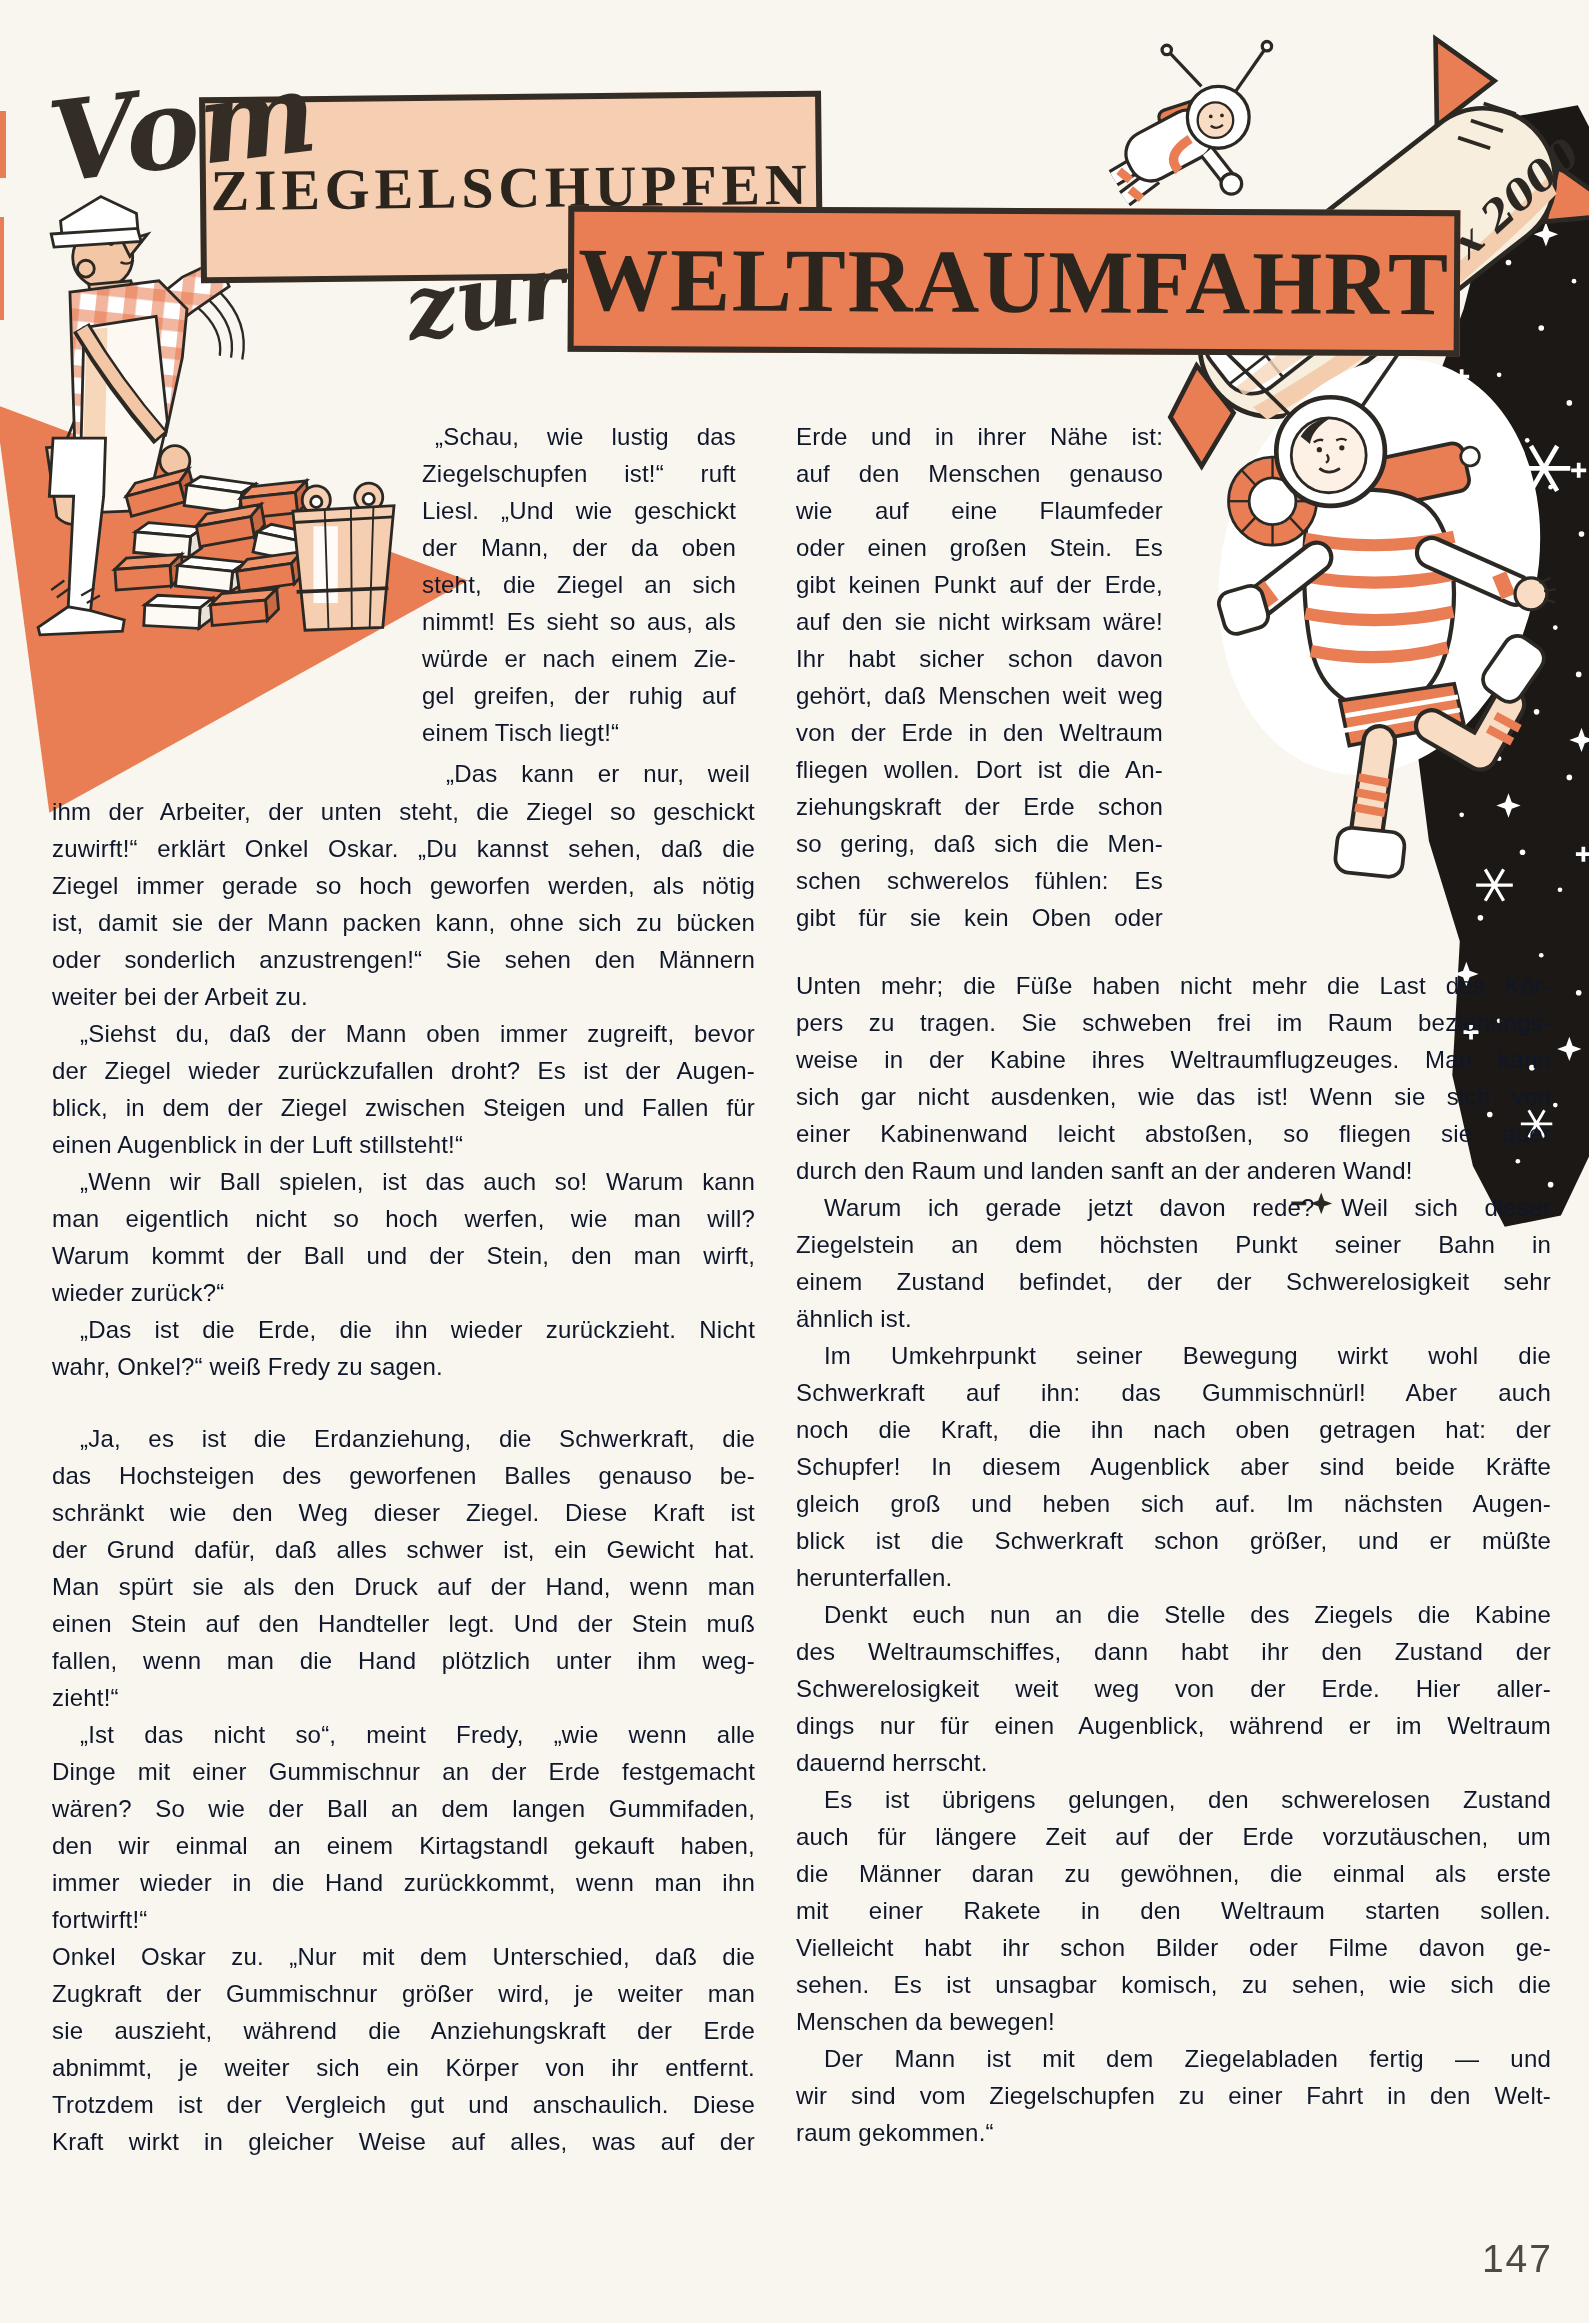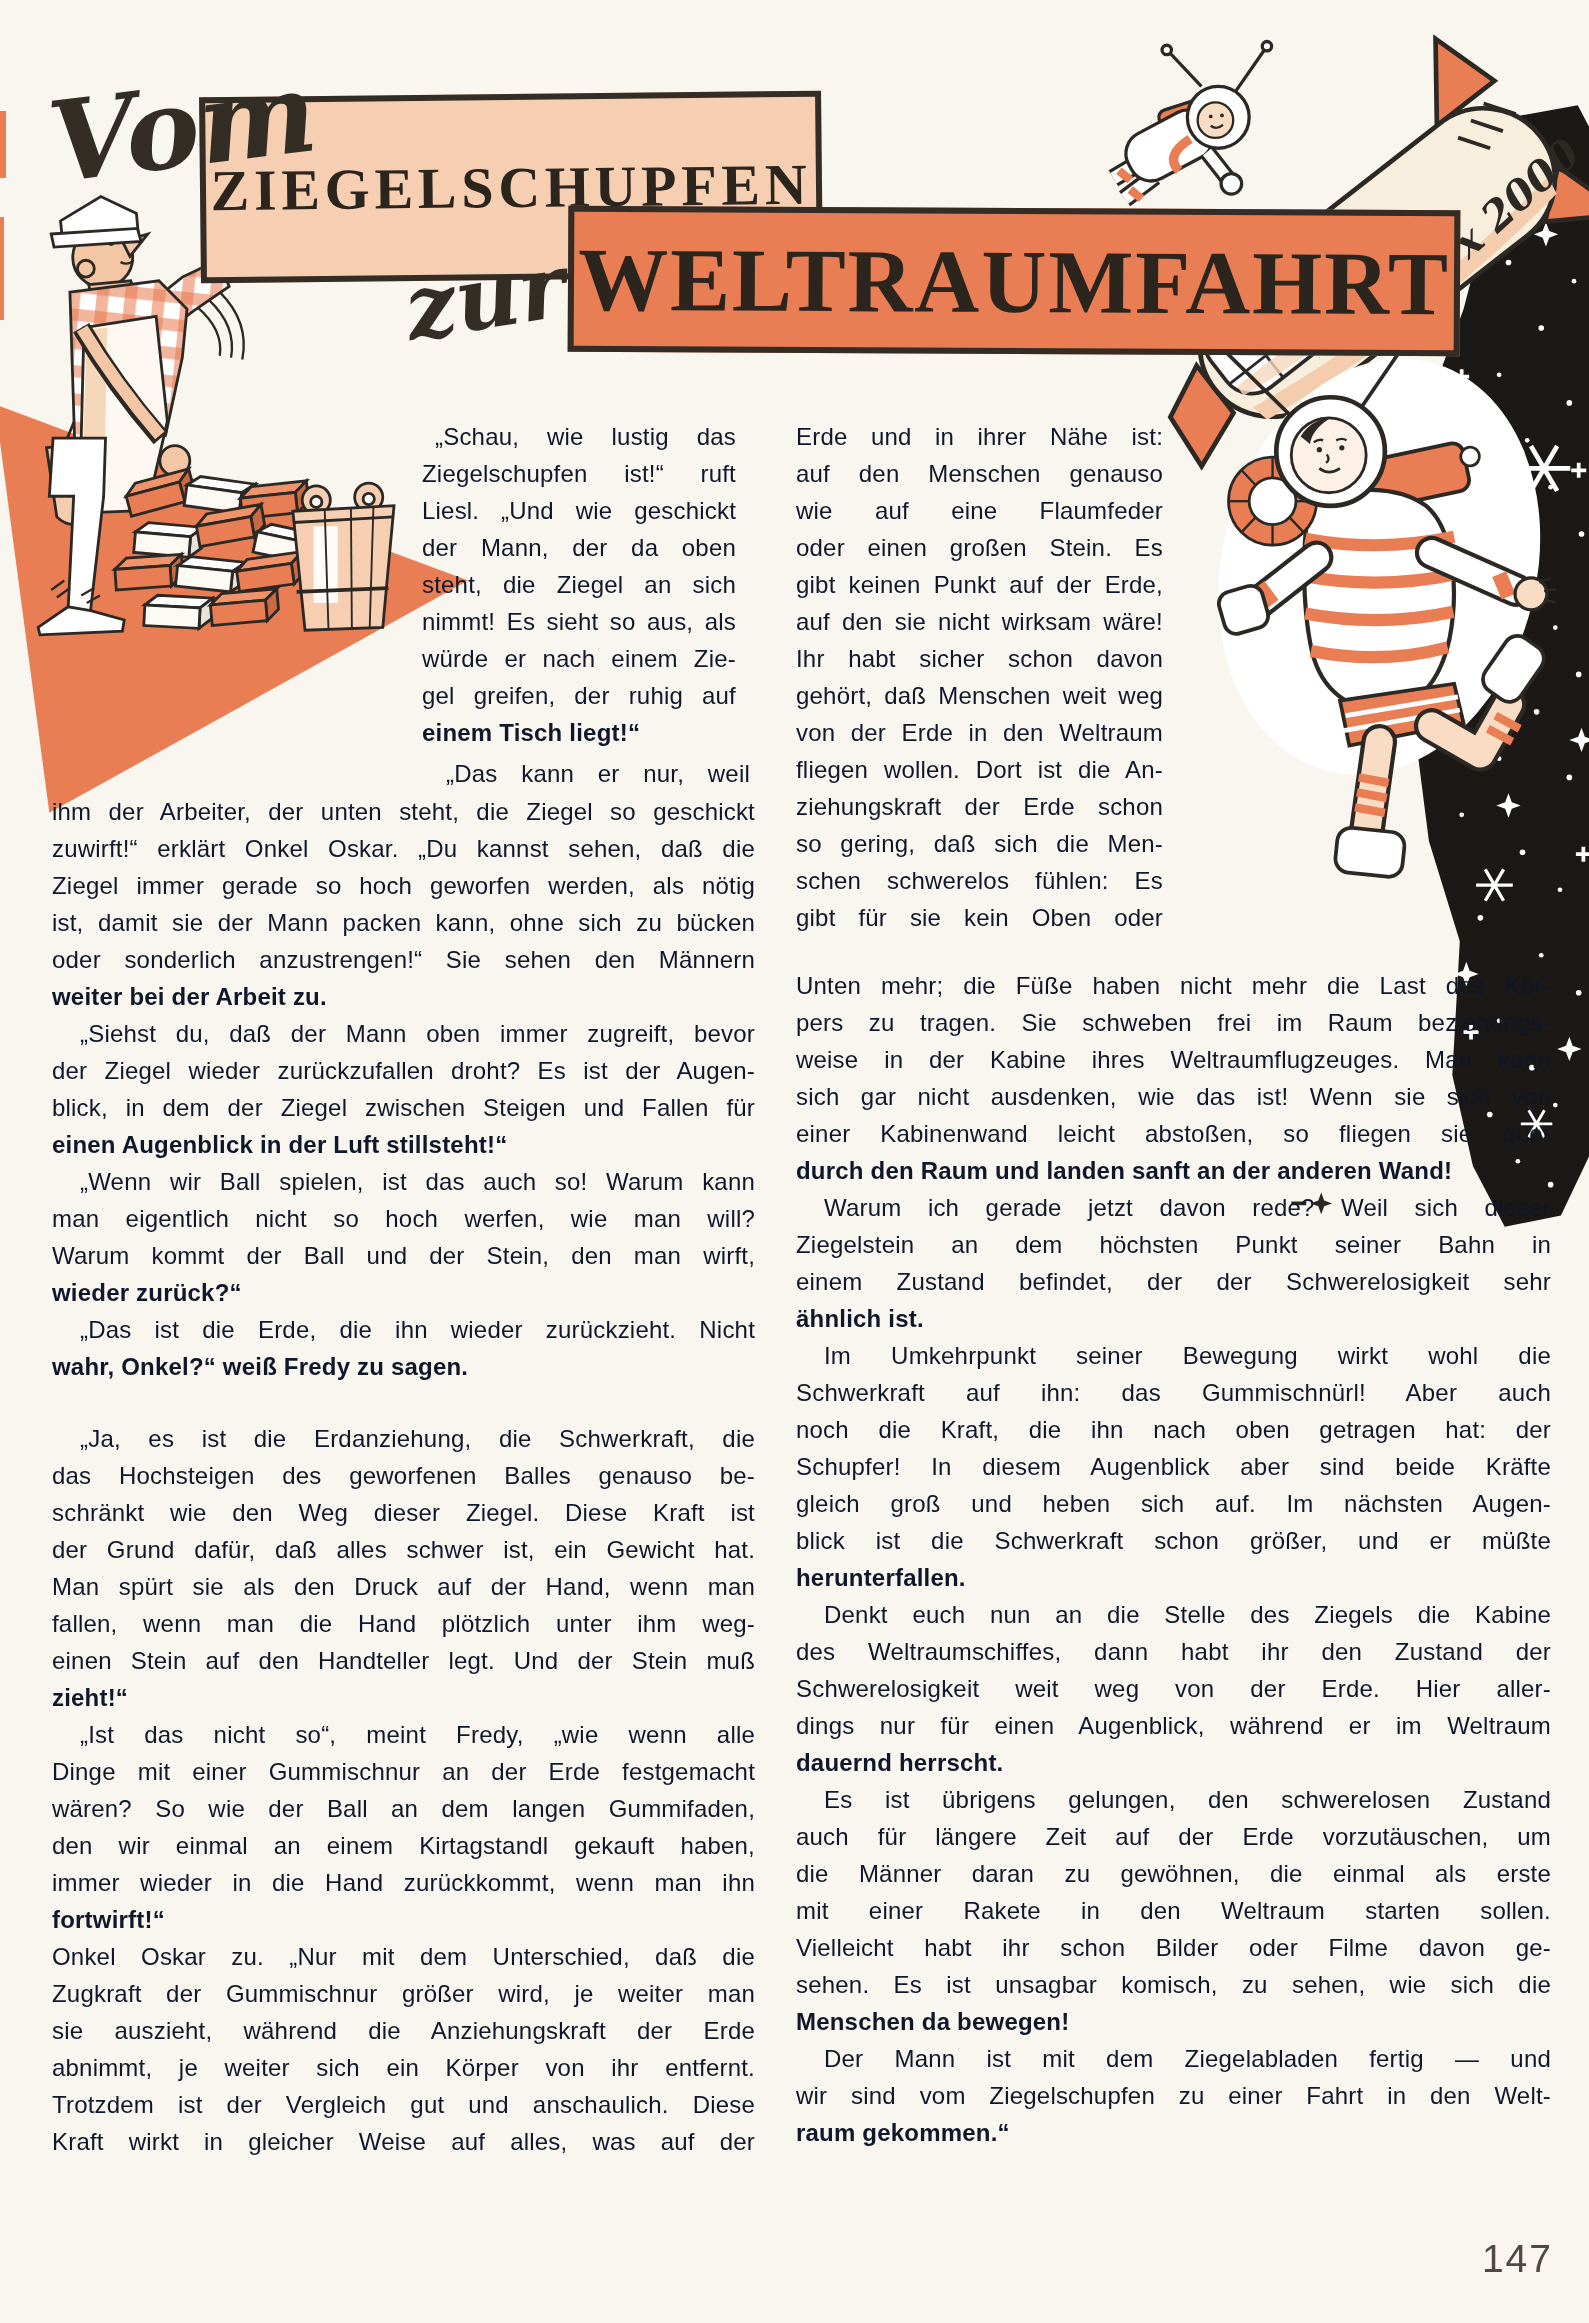--- a/index.html
+++ b/index.html
@@ -30,21 +30,21 @@
   }
   
   .col{
     position:absolute; color:#0f172a; font-size:24px; letter-spacing:0.2px;
     z-index:3;
   }
   .jline{
     text-align:justify; text-align-last:justify;
     height:37px; line-height:37px; overflow:hidden;
   }
-  .jline.end{ text-align-last:left;font-weight:bold; }
+  .jline.end{ text-align-last:left; }
   #col-a{left:422px; top:418px; width:314px;}
   #col-b{left:446px; top:755px; width:304px;}
   #col-c{left:52px;  top:793px; width:703px;}
   #col-d{left:796px; top:418px; width:367px;}
   #col-e{left:796px; top:950px; width:755px;margin-top:17px;}
   #pagenum{
     position:absolute; left:1482px; top:2237px; font-size:39px;
     color:#4e4a43; letter-spacing:1.9px; z-index:3;
     font-family:"Liberation Sans", sans-serif;
   }
@@ -418,22 +418,22 @@
       <div class="para">
         <div class="jline" style="text-indent: 28px;">„Das ist die Erde, die ihn wieder zurückzieht. Nicht</div>
         <div class="jline end">wahr, Onkel?“ weiß Fredy zu sagen.</div>
       </div>
       <div class="para">
         <div class="jline" style="text-indent: 28px; margin-top: 35px;">„Ja, es ist die Erdanziehung, die Schwerkraft, die</div>
         <div class="jline">das Hochsteigen des geworfenen Balles genauso be-</div>
         <div class="jline">schränkt wie den Weg dieser Ziegel. Diese Kraft ist</div>
         <div class="jline">der Grund dafür, daß alles schwer ist, ein Gewicht hat.</div>
         <div class="jline">Man spürt sie als den Druck auf der Hand, wenn man</div>
+        <div class="jline">einen Stein auf den Handteller legt. Und der Stein muß</div>
         <div class="jline">fallen, wenn man die Hand plötzlich unter ihm weg-</div>
-        <div class="jline">einen Stein auf den Handteller legt. Und der Stein muß</div>
         <div class="jline end">zieht!“</div>
       </div>
       <div class="para">
         <div class="jline" style="text-indent: 28px;">„Ist das nicht so“, meint Fredy, „wie wenn alle</div>
         <div class="jline">Dinge mit einer Gummischnur an der Erde festgemacht</div>
         <div class="jline">wären? So wie der Ball an dem langen Gummifaden,</div>
         <div class="jline">den wir einmal an einem Kirtagstandl gekauft haben,</div>
         <div class="jline">immer wieder in die Hand zurückkommt, wenn man ihn</div>
         <div class="jline end">fortwirft!“</div>
       </div>

